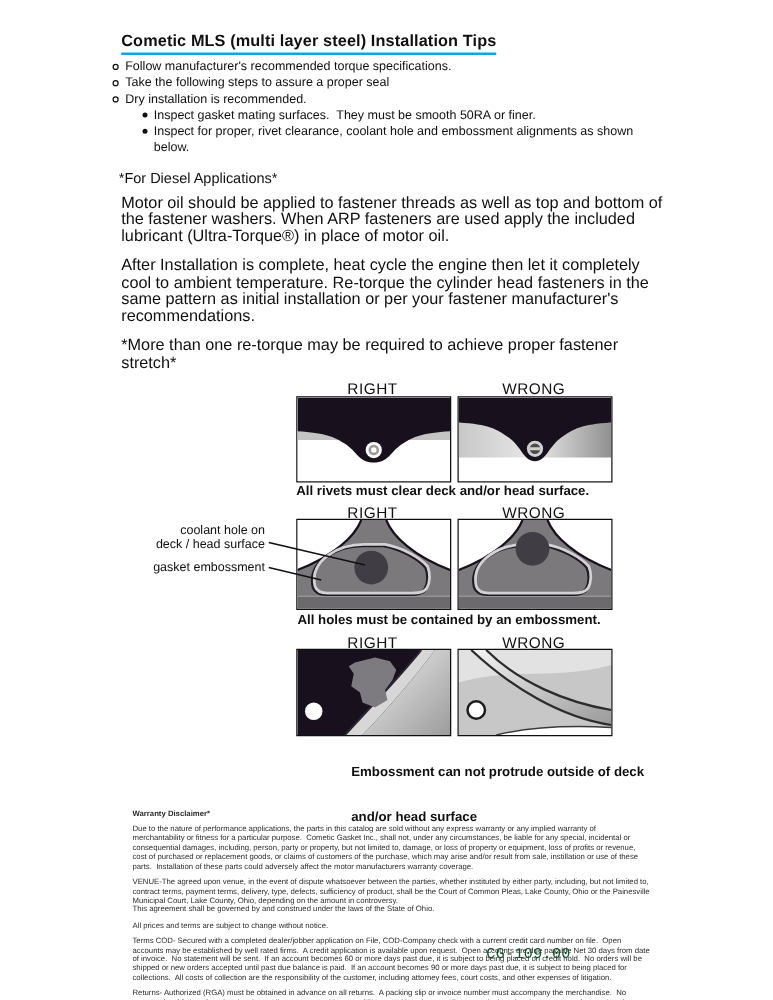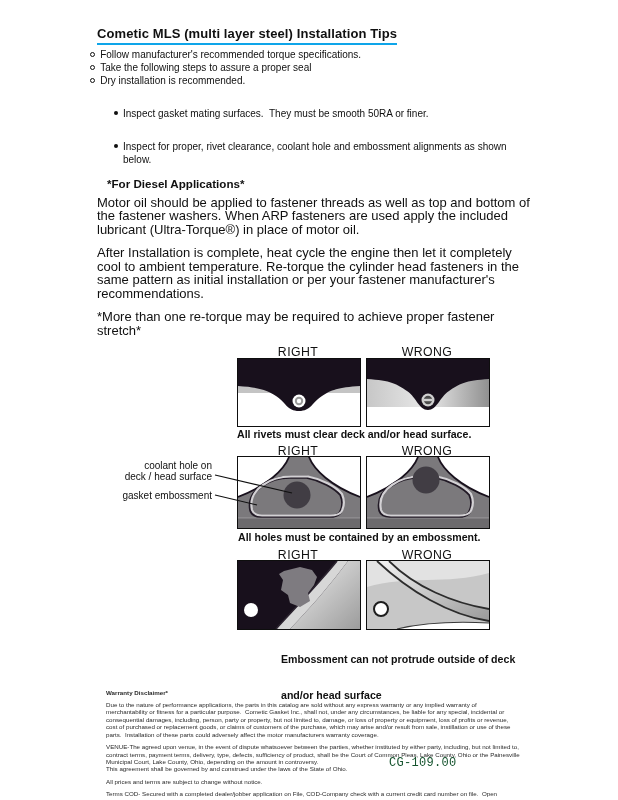--- a/index.html
+++ b/index.html
@@ -11,23 +11,23 @@
   .content { padding:24px 82px 0 90px; }
   .title-wrap { margin:0 0 3px 7px; }
   .title {
     display:inline-block; font-size:13px; font-weight:bold;
     border-bottom:2px solid #0ea5e9; padding-bottom:1.5px; letter-spacing:0.1px;
   }
   .bullet { display:flex; align-items:flex-start; font-size:10px; line-height:13px; }
   .dot { flex:0 0 auto; margin:4.5px 5px 0 0; }
   .dot.hollow { width:3.2px; height:3.2px; border:1px solid #101010; border-radius:50%; background:#fff; }
   .dot.solid  { width:4px; height:4px; background:#101010; border-radius:50%; }
-  .bullet.sub { margin-left:24px;margin-top:20px; }
+  .bullet.sub { margin-left:24px; }
   .btext { white-space:pre-wrap; }
-  .diesel-h { font-size:11.6px; font-weight:bold; margin:11px 0 6px 17px; }
+  .diesel-h { font-size:11.6px; font-weight:normal; margin:11px 0 6px 5px; }
   .para { font-size:13px; line-height:13.8px; margin:0 0 9px 7px; max-width:438px; white-space:pre-wrap; }
 
   .diagrams { position:relative; height:318px; margin-top:-2px; }
   .diagrams > * { position:absolute; }
   .dg-h { width:122px; text-align:center; font-size:12.3px; font-weight:normal; letter-spacing:0.4px; }
   .panel { border:1.6px solid #0e0e0e; background:#fff; display:block; }
   .dg-cap { font-size:10.6px; font-weight:bold; line-height:11.8px; white-space:pre-wrap; }
   .dg-label { font-size:10px; line-height:11px; text-align:right; width:122px; }
   .overlay { left:0; top:0; pointer-events:none; }
 

